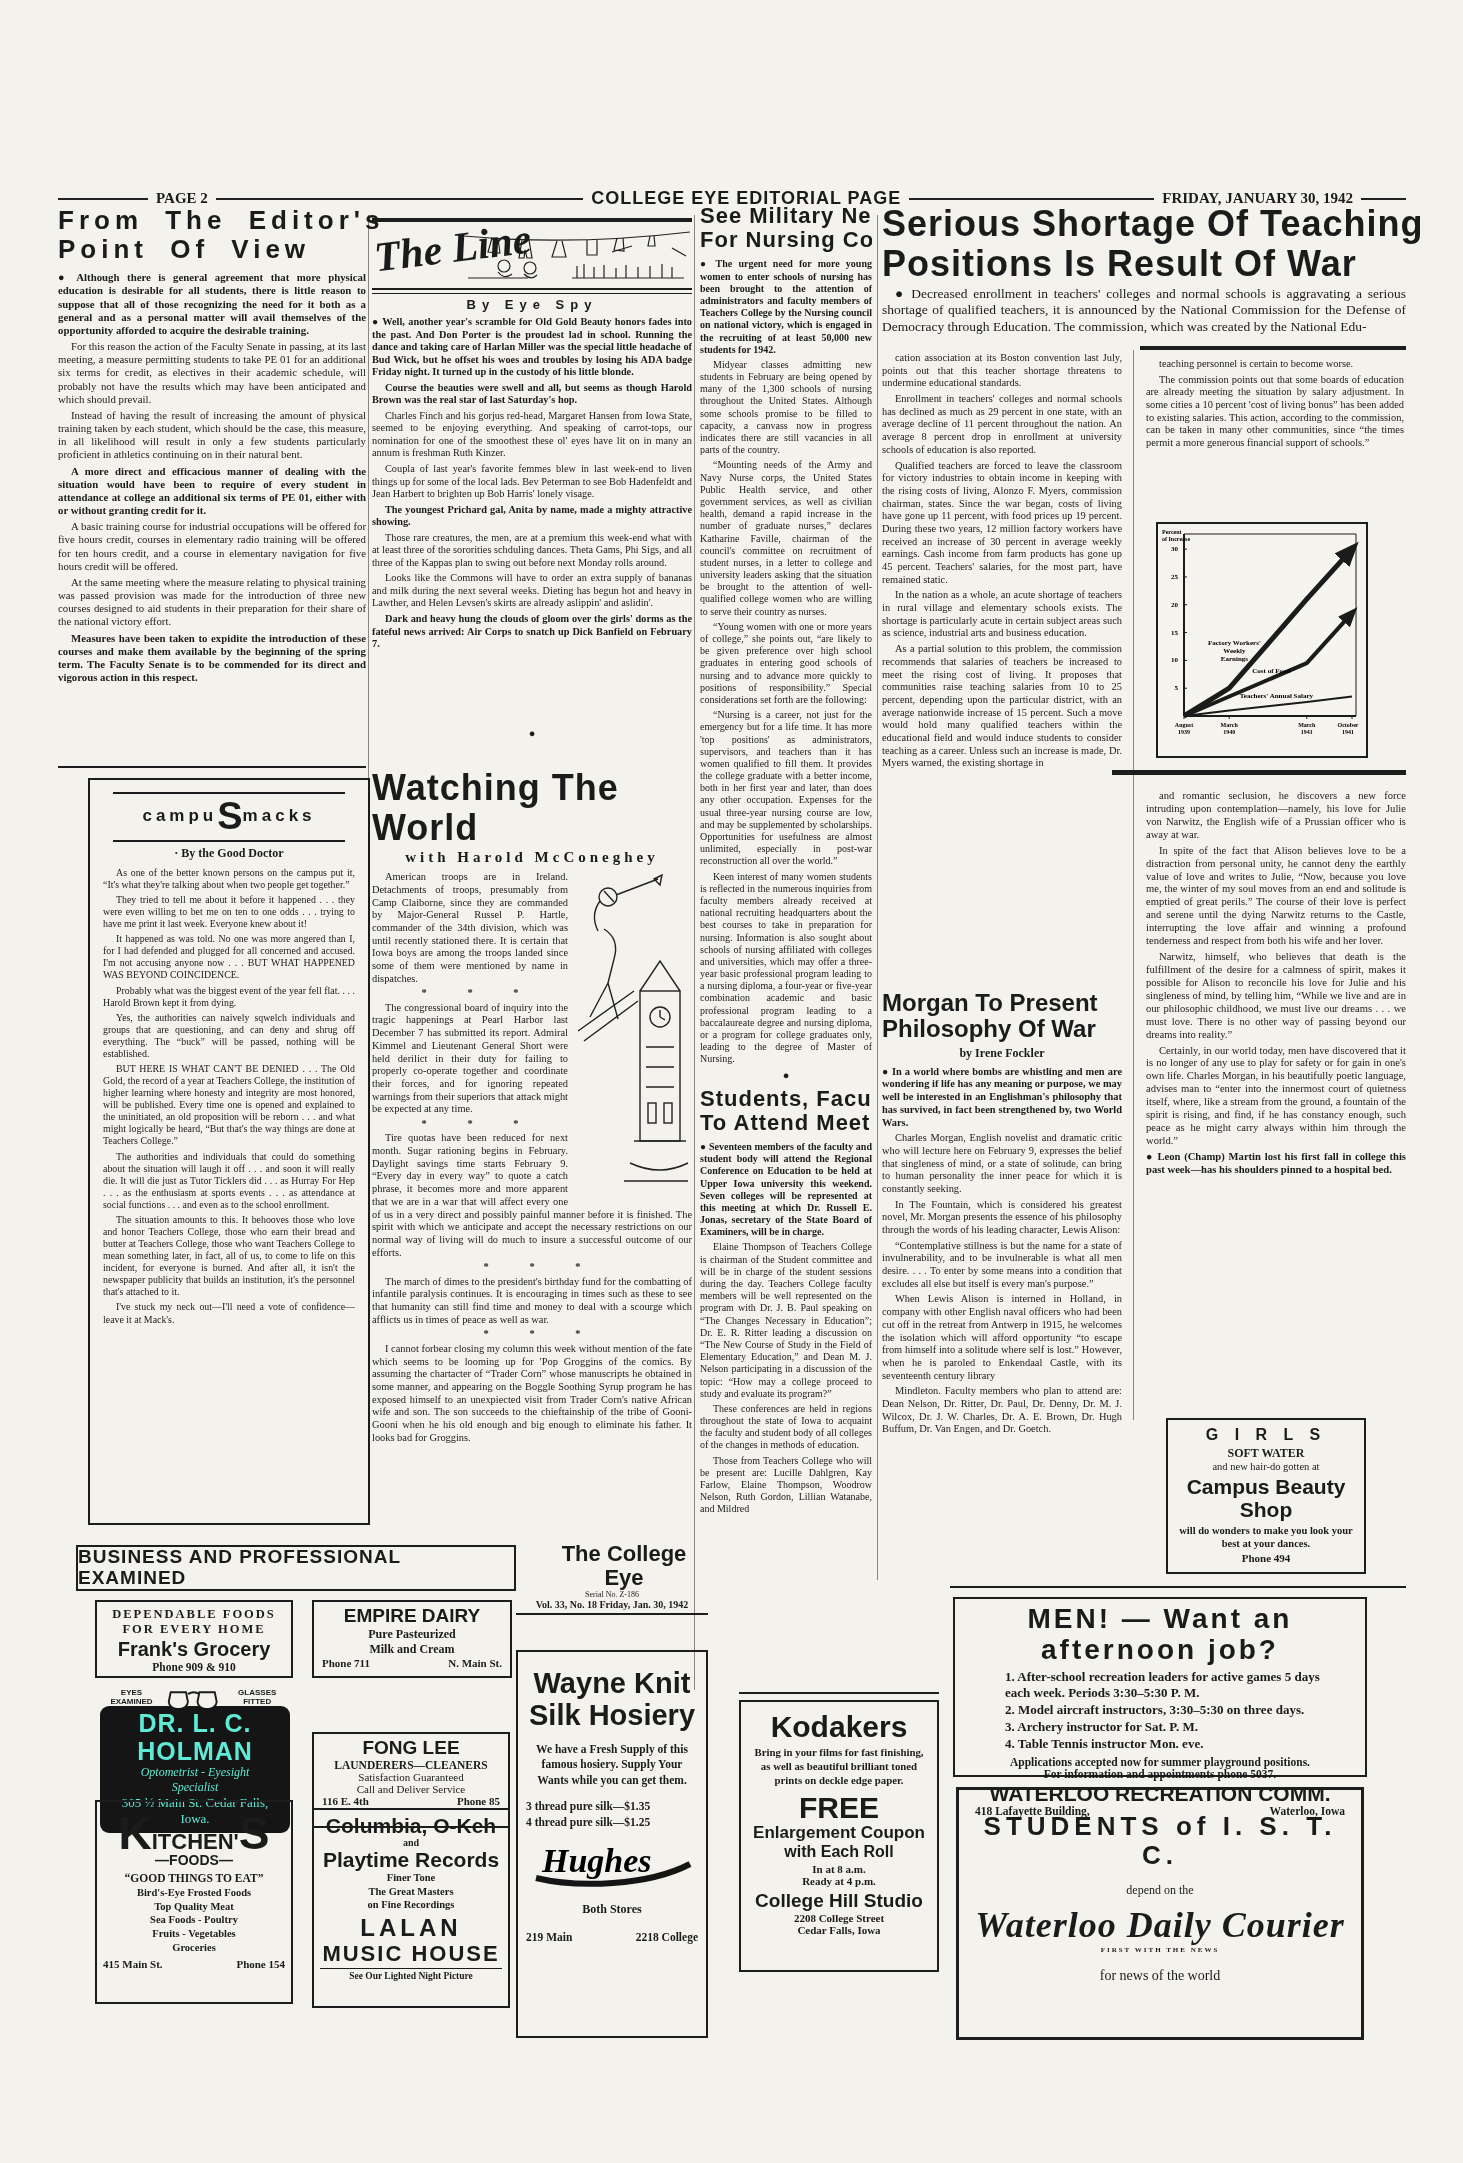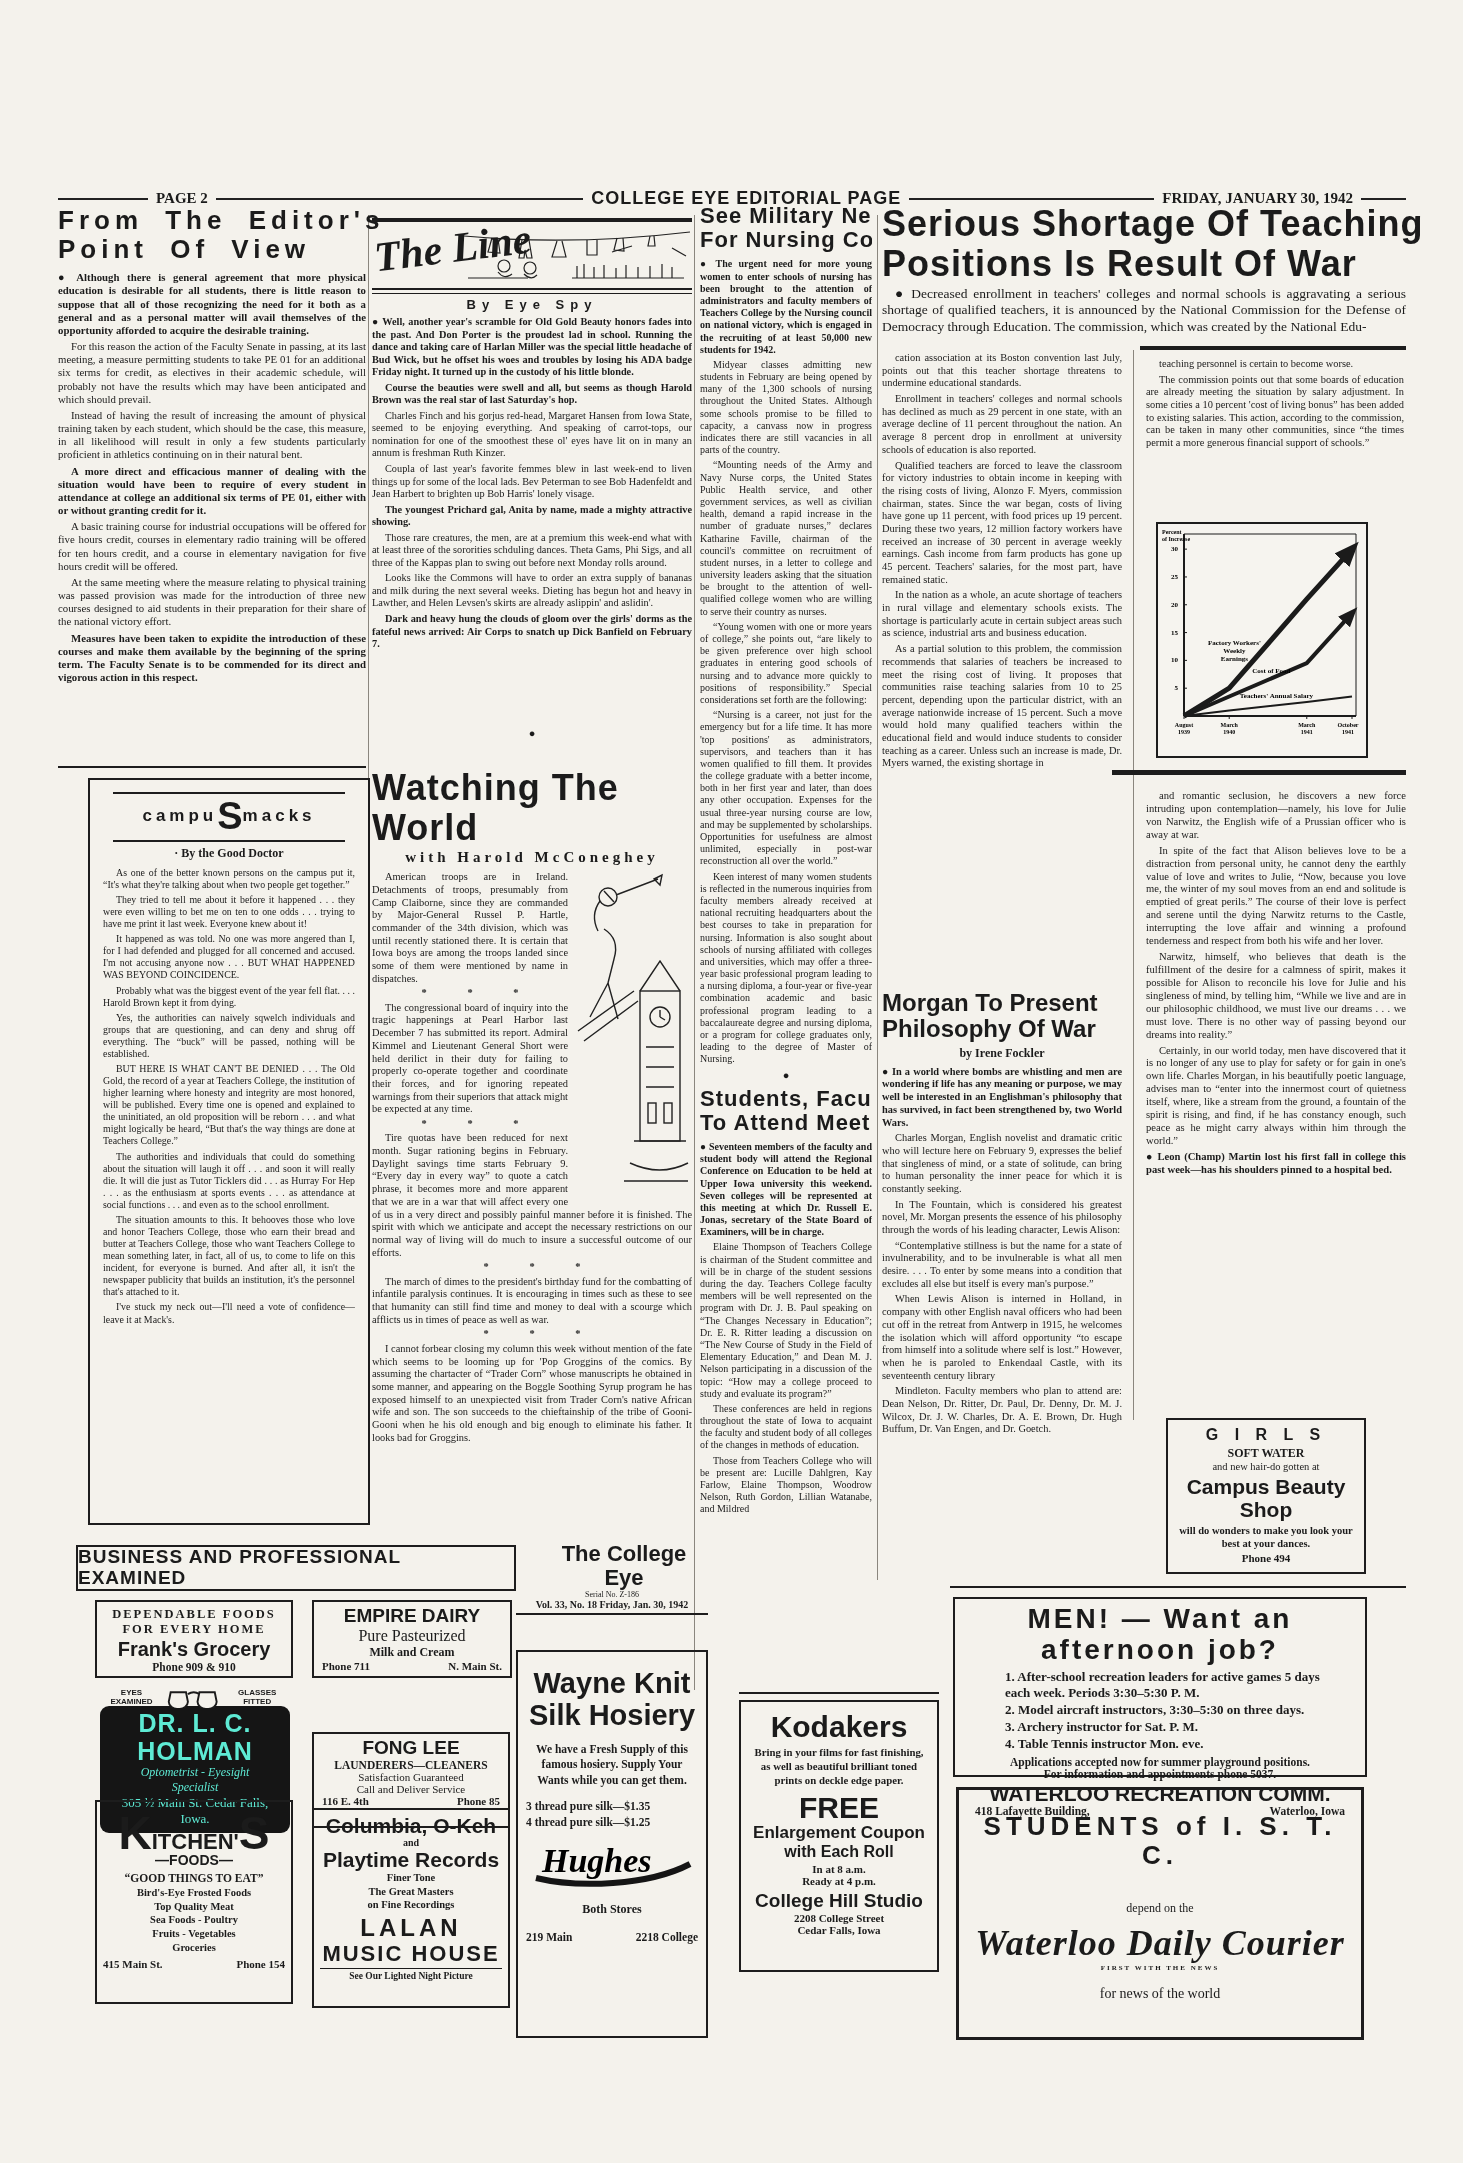--- a/index.html
+++ b/index.html
@@ -302,21 +302,21 @@
 
   <div class="abs box ctr" style="left:95px;top:1600px;width:198px;height:78px;padding:5px 6px;box-sizing:border-box;">
     <div style="font-weight:bold;font-size:12.5px;letter-spacing:2px;">DEPENDABLE FOODS</div>
     <div style="font-weight:bold;font-size:12.5px;letter-spacing:2px;">FOR EVERY HOME</div>
     <div class="hl" style="font-size:20px;margin:1px 0;">Frank's Grocery</div>
     <div style="font-weight:bold;font-size:11.5px;">Phone 909 &amp; 910</div>
   </div>
 
   <div class="abs box" style="left:312px;top:1600px;width:200px;height:78px;padding:4px 8px;box-sizing:border-box;text-align:center;">
     <div class="hl" style="font-size:19px;">EMPIRE DAIRY</div>
-    <div style="font-weight:normal;font-size:16px;">Pure Pasteurized</div>
+    <div style="font-weight:bold;font-size:12px;">Pure Pasteurized</div>
     <div style="font-weight:bold;font-size:12px;">Milk and Cream</div>
     <div style="display:flex;justify-content:space-between;font-weight:bold;font-size:11px;">
       <span>Phone 711</span>
       <span>N. Main St.</span>
     </div>
   </div>
 
   <div class="abs" style="left:100px;top:1688px;width:190px;">
     <div style="display:flex;justify-content:space-between;align-items:center;">
       <span class="sans" style="font-size:8px;font-weight:bold;line-height:1.1;text-align:center;">EYES EXAMINED</span>
@@ -429,19 +429,19 @@
     <div class="ctr" style="font-size:11.5px;font-weight:bold;">For information and appointments phone 5037.</div>
     <div class="hl ctr" style="font-size:21px;margin-top:2px;">WATERLOO RECREATION COMM.</div>
     <div style="display:flex;justify-content:space-between;font-weight:bold;font-size:11.5px;">
       <span>418 Lafayette Building,</span>
       <span>Waterloo, Iowa</span>
     </div>
   </div>
 
   <div class="abs ctr" style="left:956px;top:1787px;width:408px;height:253px;border:3px solid #1d1d1d;padding:22px 10px 8px;box-sizing:border-box;">
     <div class="hl" style="font-size:26px;letter-spacing:5px;">STUDENTS   of   I. S. T. C.</div>
-    <div style="font-size:12px;margin-top:32px;">depend on the</div>
+    <div style="font-size:12px;margin-top:14px;">depend on the</div>
     <div class="blackletter" style="font-size:36px;margin-top:6px;">Waterloo Daily Courier</div>
     <div class="smallcaps">FIRST  WITH  THE  NEWS</div>
     <div style="font-size:14px;margin-top:14px;">for news of the world</div>
   </div>
 
 </div>
 
 </body></html>

